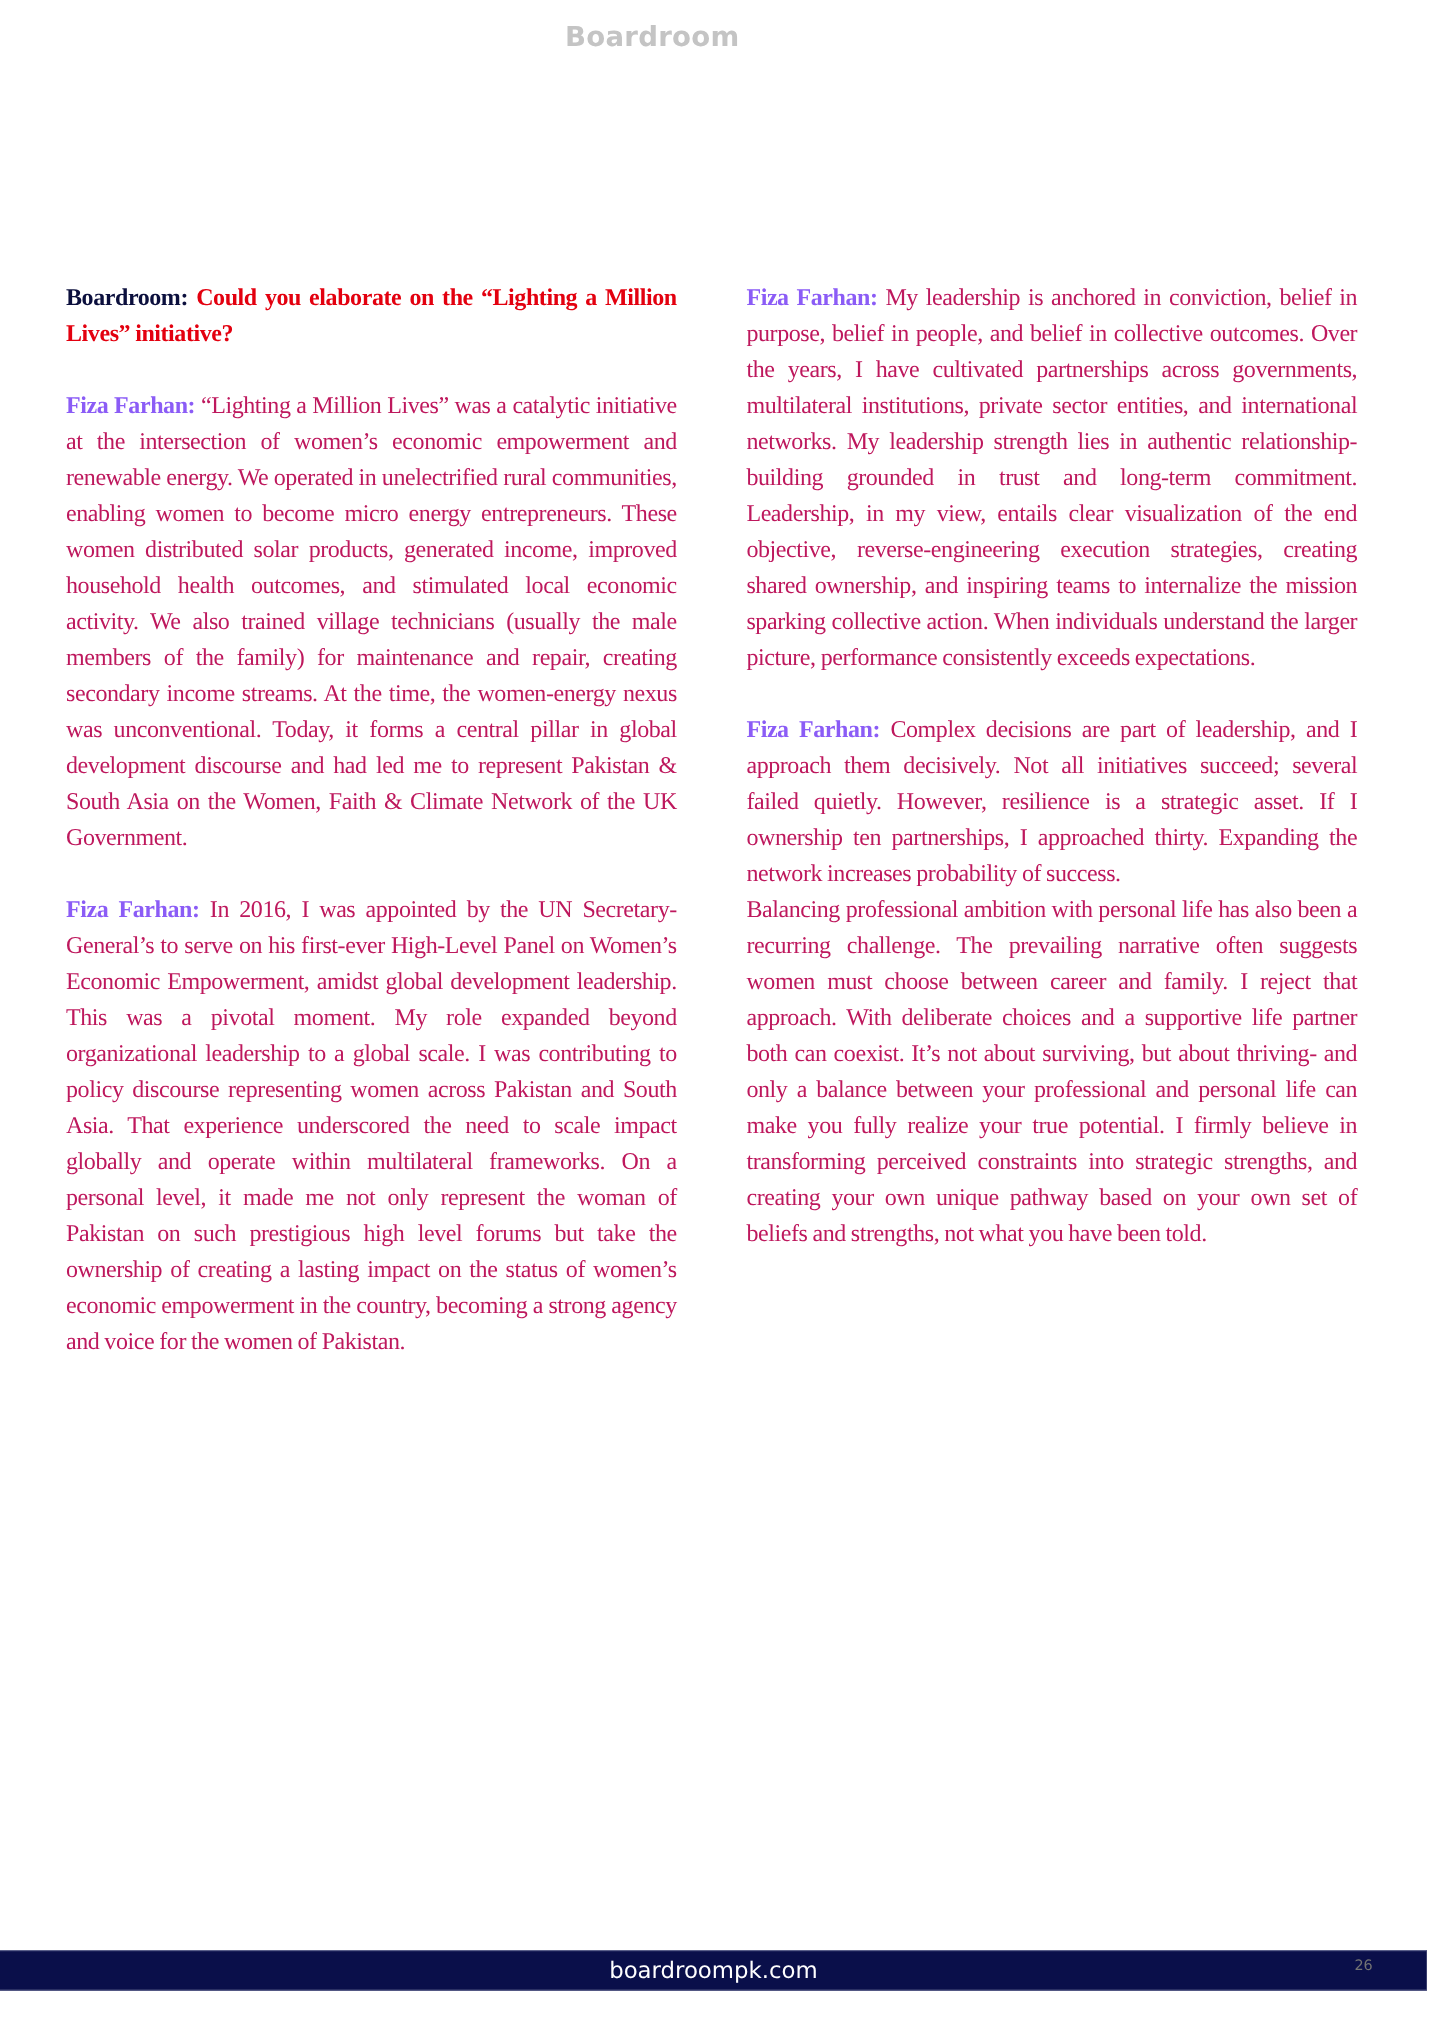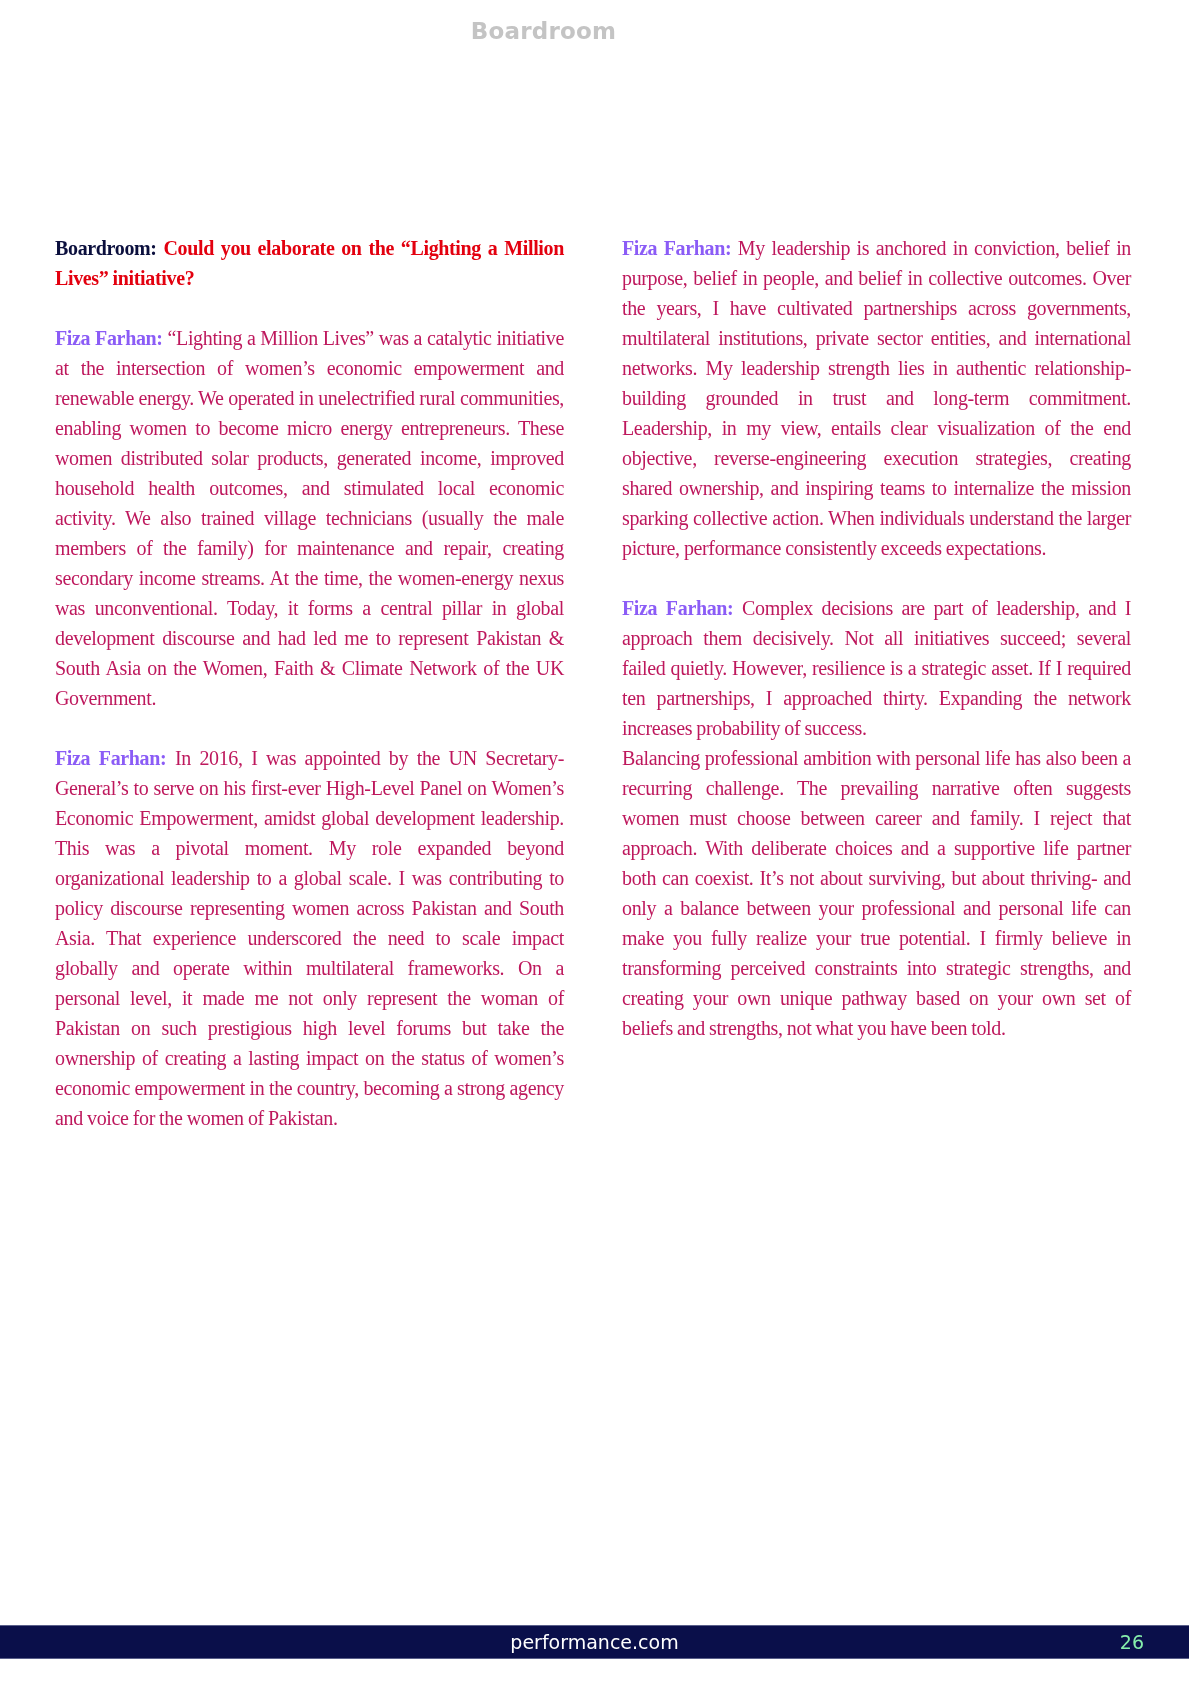--- a/index.html
+++ b/index.html
@@ -76,22 +76,22 @@
       top: 5px;
       text-align: center;
       color: #ffffff;
       font-size: 19px;
       font-family: "DejaVu Sans", sans-serif;
     }
     .footer-page {
       position: absolute;
       right: 45px;
       top: 5px;
-      color: #86efac;
-      font-size: 19px;
+      color: #737373;
+      font-size: 12px;
       font-family: "DejaVu Sans", sans-serif;
     }
   </style>
 </head>
 <body>
 
 <div class="masthead">Boardroom</div>
 
 <div class="column col-left">
   <p class="block">
@@ -108,23 +108,23 @@
   </p>
 </div>
 
 <div class="column col-right">
   <p class="block">
     <span class="a-label">Fiza Farhan:</span>
     <span class="a-text">My leadership is anchored in conviction, belief in purpose, belief in people, and belief in collective outcomes. Over the years, I have cultivated partnerships across governments, multilateral institutions, private sector entities, and international networks. My leadership strength lies in authentic relationship-building grounded in trust and long-term commitment. Leadership, in my view, entails clear visualization of the end objective, reverse-engineering execution strategies, creating shared ownership, and inspiring teams to internalize the mission sparking collective action. When individuals understand the larger picture, performance consistently exceeds expectations.</span>
   </p>
   <p class="block tight">
     <span class="a-label">Fiza Farhan:</span>
-    <span class="a-text">Complex decisions are part of leadership, and I approach them decisively. Not all initiatives succeed; several failed quietly. However, resilience is a strategic asset. If I required ten partnerships, I approached thirty. Expanding the network increases probability of success.</span>
+    <span class="a-text">Complex decisions are part of leadership, and I approach them decisively. Not all initiatives succeed; several failed quietly. However, resilience is a strategic asset. If I ownership ten partnerships, I approached thirty. Expanding the network increases probability of success.</span>
   </p>
   <p class="block">
     <span class="a-text">Balancing professional ambition with personal life has also been a recurring challenge. The prevailing narrative often suggests women must choose between career and family. I reject that approach. With deliberate choices and a supportive life partner both can coexist. It’s not about surviving, but about thriving- and only a balance between your professional and personal life can make you fully realize your true potential. I firmly believe in transforming perceived constraints into strategic strengths, and creating your own unique pathway based on your own set of beliefs and strengths, not what you have been told.</span>
   </p>
 </div>
 
 <div class="footer">
-  <span class="footer-url">performance.com</span>
+  <span class="footer-url">boardroompk.com</span>
   <span class="footer-page">26</span>
 </div>
 
 </body></html>

